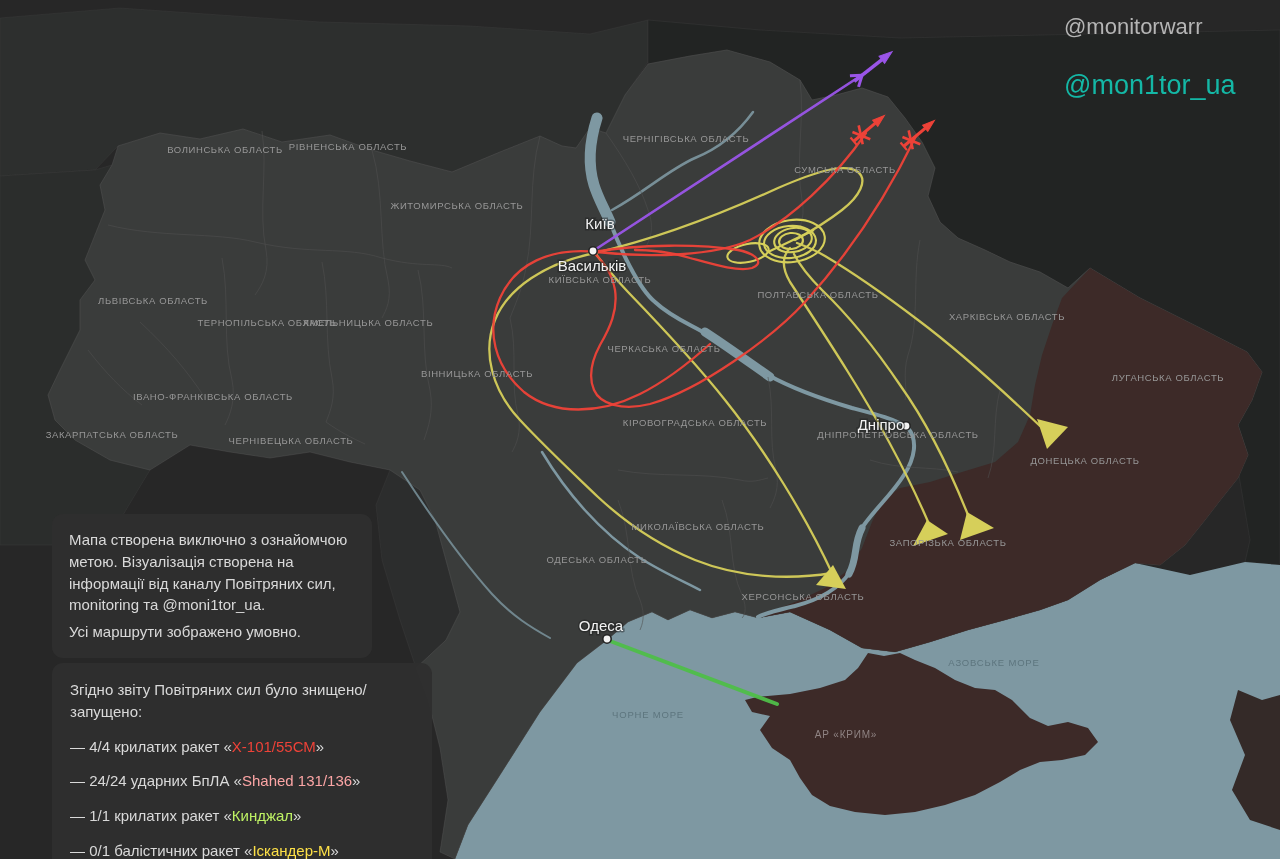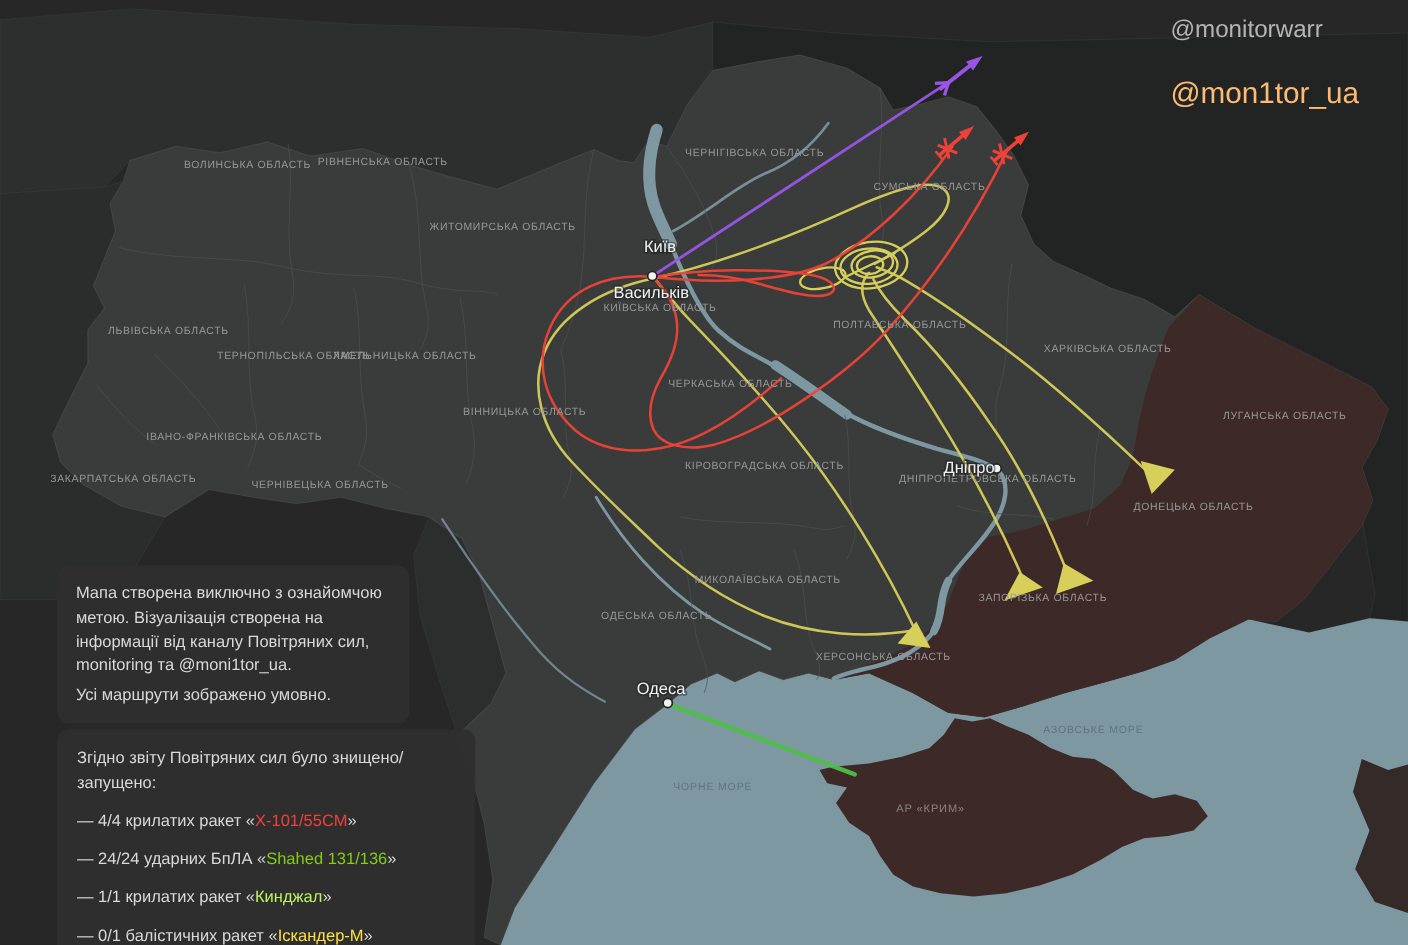--- a/index.html
+++ b/index.html
@@ -33,21 +33,21 @@
   .lbl-oblast{font-size:9.5px;fill:#979797;letter-spacing:.6px;text-anchor:middle;}
   .lbl-sea{font-size:9.5px;fill:#5d757e;letter-spacing:.8px;text-anchor:middle;}
   .lbl-region{font-size:10px;fill:#8f8383;letter-spacing:.8px;text-anchor:middle;}
   .lbl-city{font-size:15px;fill:#f1f1f1;text-anchor:middle;paint-order:stroke;stroke:#1d1d1d;stroke-width:3px;stroke-opacity:.45;}
   .city-dot{fill:#f2f2f2;stroke:#252525;stroke-width:1.6;}
 
   
   .header{position:absolute;left:1064px;top:12px;color:#e9e9e9;}
   .header .title{font-size:34px;font-weight:700;letter-spacing:.5px;line-height:1.15;}
   .header .subtitle{font-size:22px;color:#b5b5b5;margin-top:2px;}
-  .header .handle{font-size:27px;color:#fdba74;margin-top:30px;}
+  .header .handle{font-size:27px;color:#14b8a6;margin-top:30px;}
 
   
   .panel{
     position:absolute;background:rgba(46,46,46,.97);border-radius:11px;
     color:#d9d9d9;font-size:15px;line-height:1.45;
   }
   .panel.disclaimer{left:52px;top:514px;width:286px;padding:15px 17px;}
   .panel.disclaimer p{margin:0;}
   .panel.disclaimer p + p{margin-top:5px;}
   .panel.report{left:52px;top:663px;width:344px;padding:16px 18px;}
@@ -214,19 +214,19 @@
 
   <div class="panel disclaimer">
     <p>Мапа створена виключно з ознайомчою метою. Візуалізація створена на інформації від каналу Повітряних сил, monitoring та @moni1tor_ua.</p>
     <p>Усі маршрути зображено умовно.</p>
   </div>
 
   <div class="panel report">
     <p class="report-title">Згідно звіту Повітряних сил було знищено/запущено:</p>
     <div id="report-items">
         <div class="report-row"><span>— 4/4 крилатих ракет «</span><span style="color: rgb(238, 66, 56);">Х-101/55СМ</span><span>»</span></div>
-        <div class="report-row"><span>— 24/24 ударних БпЛА «</span><span style="color: #84cc16;">Shahed 131/136</span><span>»</span></div>
+        <div class="report-row"><span>— 24/24 ударних БпЛА «</span><span style="color: #fca5a5;">Shahed 131/136</span><span>»</span></div>
         <div class="report-row"><span>— 1/1 крилатих ракет «</span><span style="color: #bef264;">Кинджал</span><span>»</span></div>
         <div class="report-row"><span>— 0/1 балістичних ракет «</span><span style="color: #fde047;">Іскандер-М</span><span>»</span></div>
       </div>
   </div>
 
 </div>
 
 </body></html>

